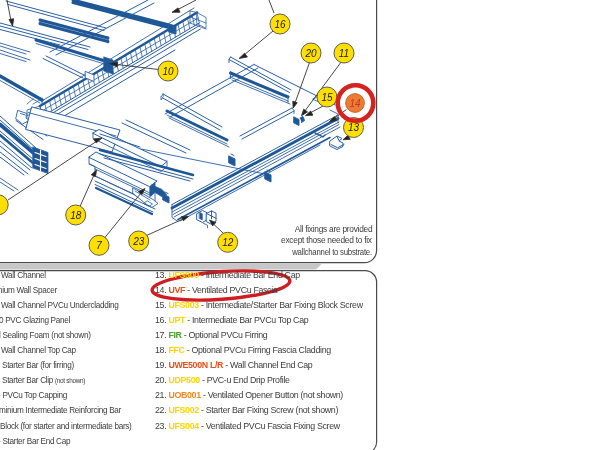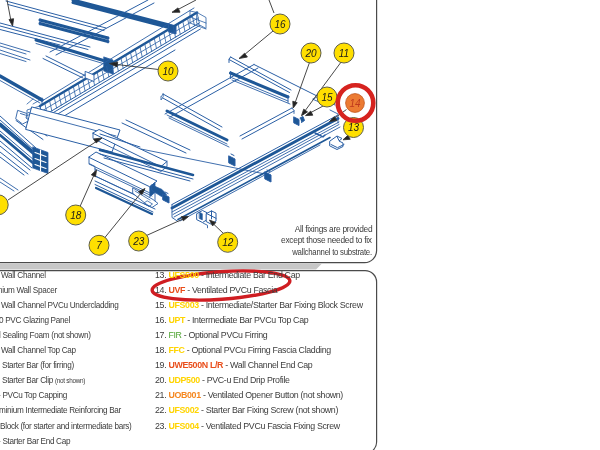--- a/index.html
+++ b/index.html
@@ -3,21 +3,21 @@
 <style>
 html,body{margin:0;padding:0}
 body{width:600px;height:450px;font-family:"Liberation Sans",sans-serif;background:#fff}
 #page{position:relative;width:600px;height:450px;overflow:hidden;background:#fff}
 svg{position:absolute;left:0;top:0}
 .row{position:absolute;white-space:nowrap;font-size:9.3px;color:#3c3c3c;letter-spacing:-0.35px;transform:scaleX(.95);transform-origin:0 50%}
 .rowL{position:absolute;white-space:nowrap;font-size:9.3px;color:#3c3c3c;letter-spacing:-0.35px;transform:scaleX(.88);transform-origin:0 50%}
 .yw{color:#ffd400;font-weight:bold}
 .or{color:#f5871f;font-weight:bold}
 .rd{color:#e94e1b;font-weight:bold}
-.gn{color:#4ca32f;font-weight:normal}
+.gn{color:#4ca32f;font-weight:bold}
 .sm{font-size:7.3px}
 .note{position:absolute;white-space:nowrap;font-size:9.3px;color:#3c3c3c;letter-spacing:-0.3px;transform:scaleX(.9);transform-origin:100% 50%;text-align:right}
 </style></head>
 <body>
 <div id="page">
 <svg width="600" height="450" viewBox="0 0 600 450">
 
   <rect x="-20" y="-20" width="396.6" height="282.6" rx="12" fill="#fff" stroke="#4a4a4a" stroke-width="1.2"></rect>
 
   <polygon points="0,263.6 322,263.6 316,269.6 0,269.6" fill="#c7c7c7"></polygon>

